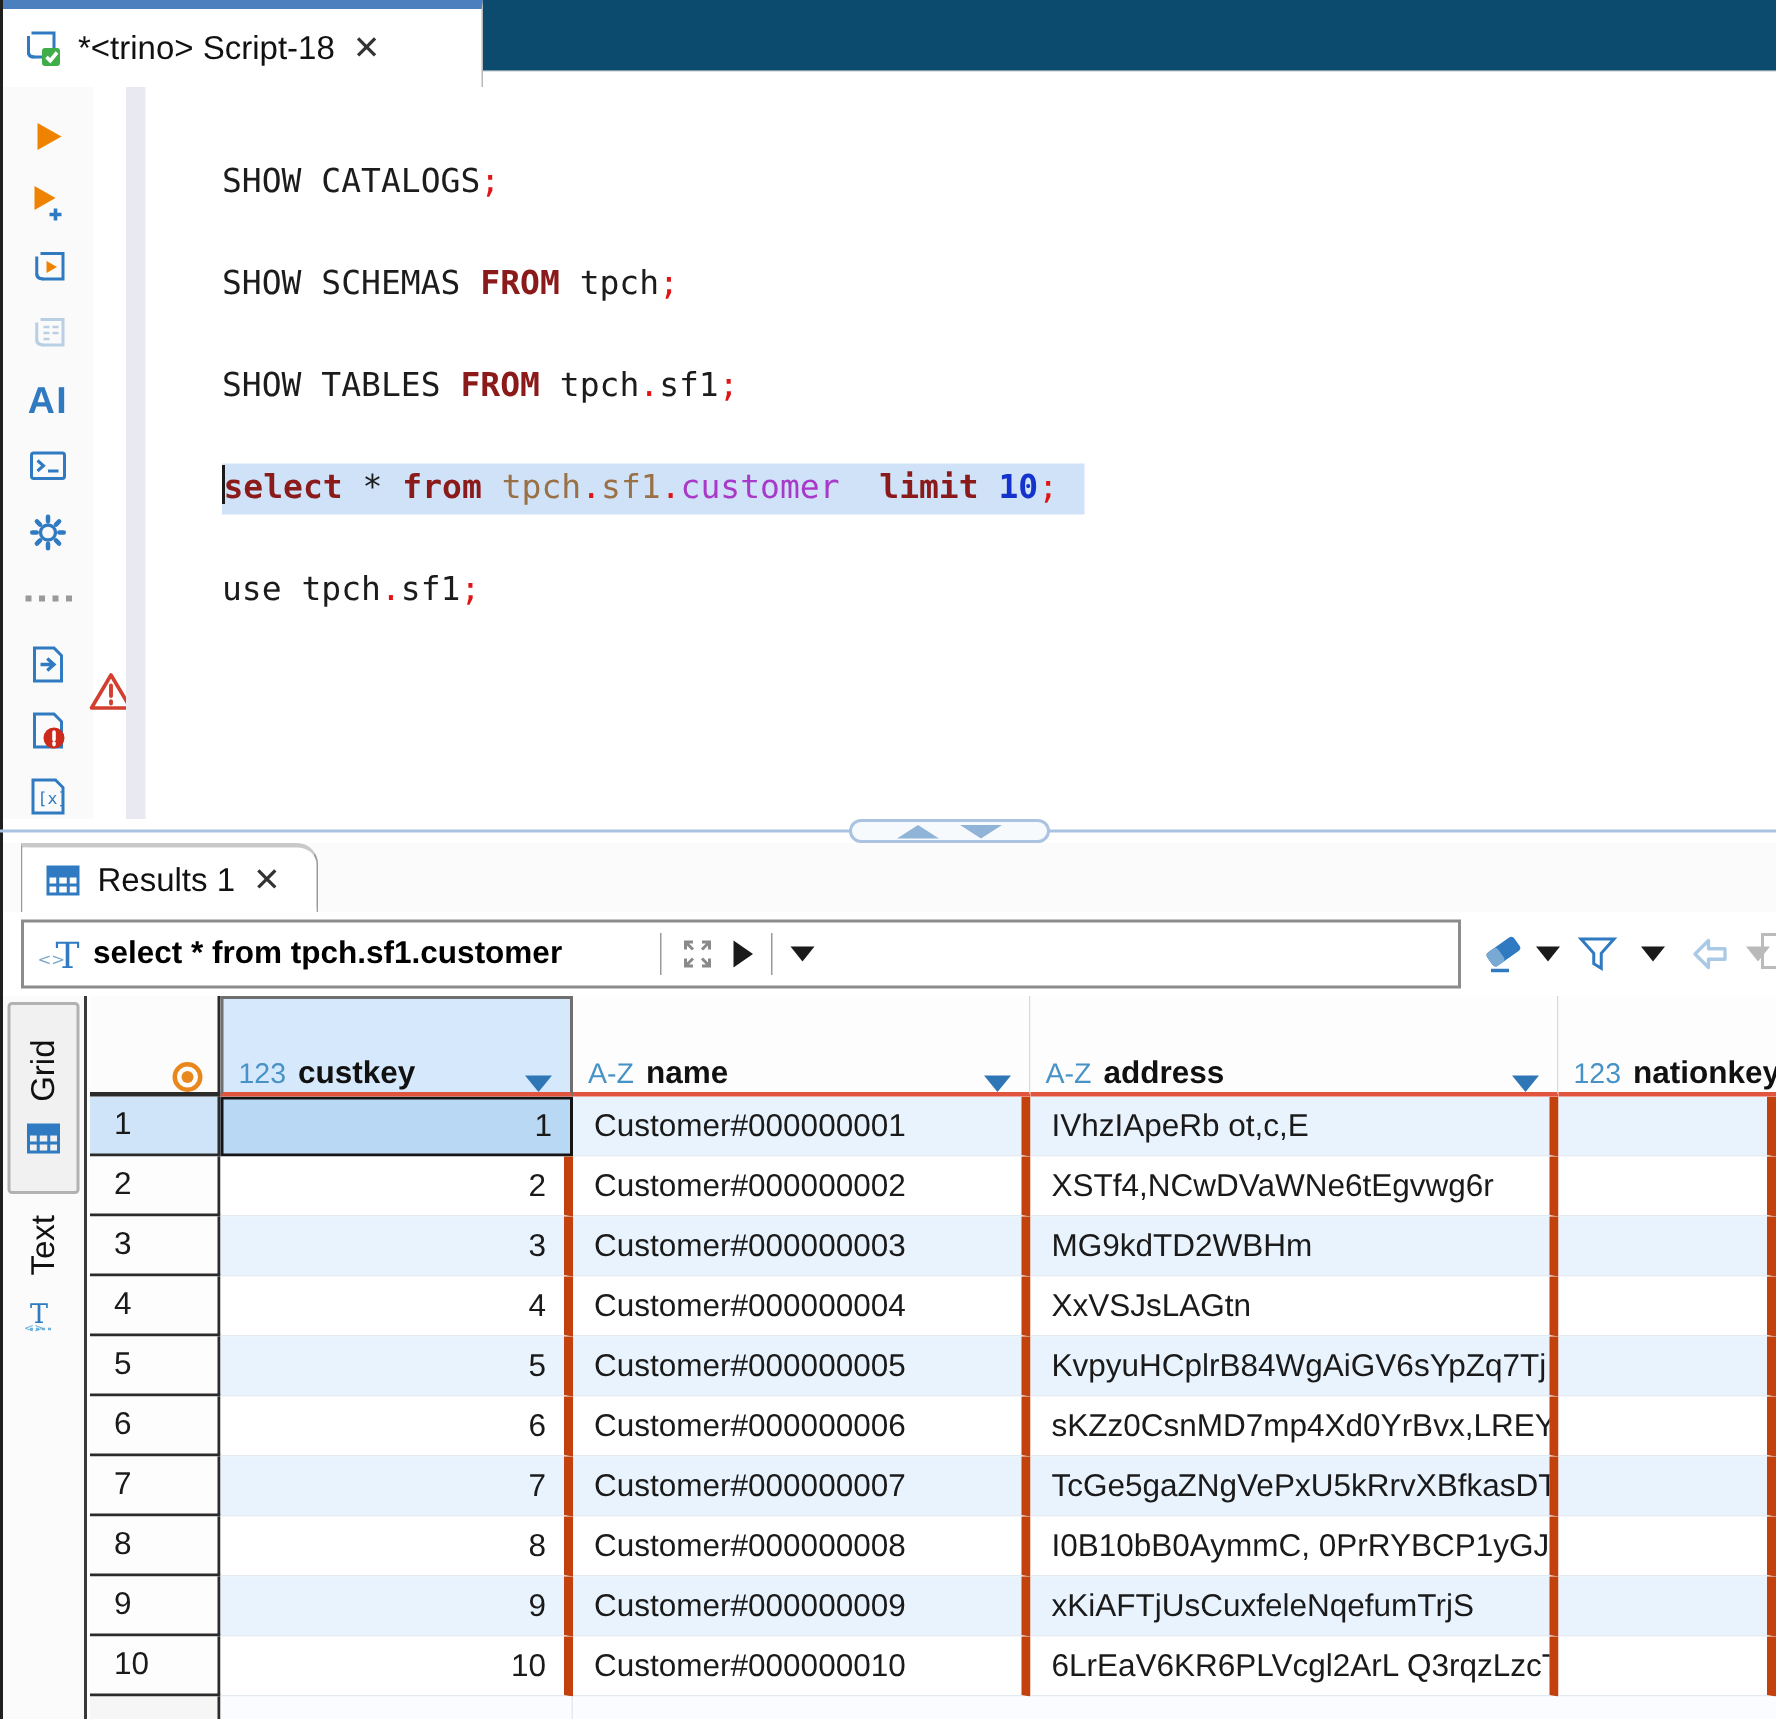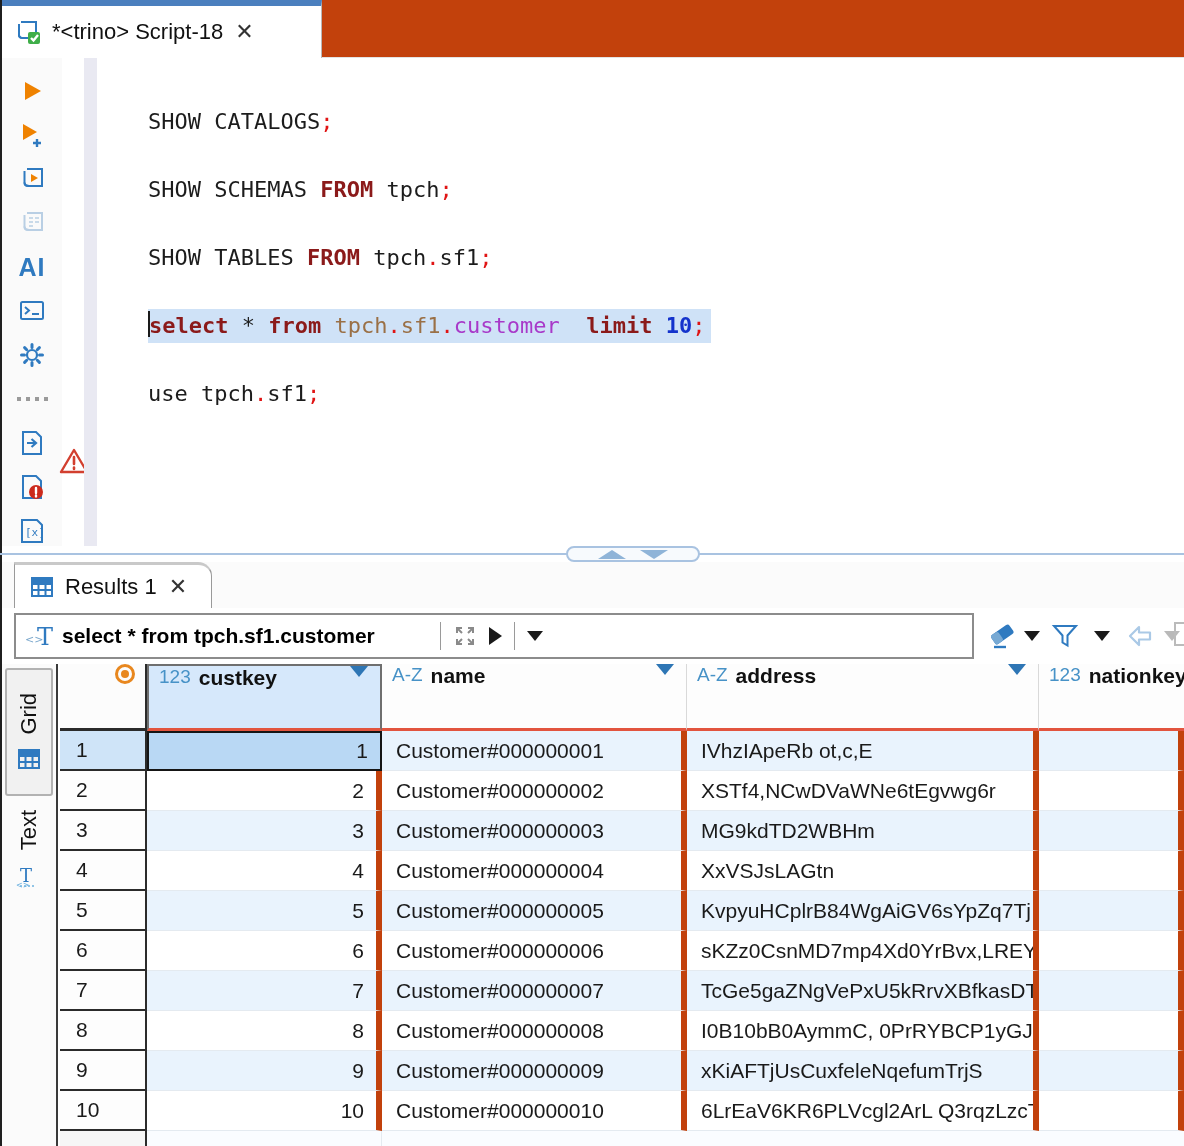--- a/index.html
+++ b/index.html
@@ -4,21 +4,21 @@
 <style>
   * { box-sizing: border-box; margin: 0; padding: 0; }
   html,body { width:1184px; height:1146px; overflow:hidden; background:#ffffff;
               font-family:"Liberation Sans", sans-serif; color:#1a1a1a; }
   .abs { position:absolute; }
 
   
   #window-edge { left:0; top:0; width:2px; height:1146px; background:#1f1f1f; }
 
   
-  #editor-tabbar { left:2px; top:0; width:1182px; height:58px; background:#c2410c; border-bottom:1px solid #e3e3e3; }
+  #editor-tabbar { left:2px; top:0; width:1182px; height:48px; background:#0c4a6e; border-bottom:1px solid #e3e3e3; }
   #editor-tab { position:absolute; left:0; top:0; width:320px; height:58px; background:#ffffff;
                 border-right:1px solid #b9b9b9; border-top:6px solid #4b7fbe;
                 display:flex; align-items:center; gap:10px; padding:0 12px; }
   #editor-tab .tab-title { font-size:22px; color:#111; white-space:nowrap; }
   .close-x { font-size:22px; color:#333; cursor:pointer; padding:0 2px; }
 
   
   #editor-body { left:2px; top:58px; width:1182px; height:488px; background:#ffffff; }
   #left-toolbar { position:absolute; left:0; top:0; width:60px; height:488px; background:#fafafa;
                   display:flex; flex-direction:column; align-items:center; padding-top:18px; gap:13px; }
@@ -26,21 +26,21 @@
   .ai-label { font-size:25px; font-weight:bold; color:#2f7ac0; letter-spacing:1px; }
   .dots { display:flex; gap:5px; }
   .dots i { width:4px; height:4px; background:#9a9a9a; display:block; }
   #warn-overlay { position:absolute; left:56px; top:388px; }
   #ruler { position:absolute; left:82px; top:0; width:13px; height:488px; background:#e9e9f2; }
 
   #code { position:absolute; left:146px; top:0; width:1030px; height:488px;
           font-family:"DejaVu Sans Mono", monospace; font-size:22px; padding-top:47px; }
   .code-line { height:34px; line-height:34px; margin-bottom:34px; white-space:pre; width:fit-content; }
   .code-line span { white-space:pre; }
-  .hl { background:#cfe2f7; padding-right:6px; }
+  .hl { background:#cfe2f7; padding-right:18px; }
   .cursor { display:inline-block; width:2px; height:26px; background:#1a1a1a; vertical-align:-4px; margin-right:-1px; }
   .s-plain { color:#1c1c1c; }
   .s-kw    { color:#8b1a1a; font-weight:bold; }
   .s-punct { color:#e01414; }
   .s-schema{ color:#9a7046; }
   .s-table { color:#a839c9; }
   .s-num   { color:#1433cc; font-weight:bold; }
   .s-func  { color:#19197a; font-weight:bold; }
   .s-warn  { color:#1c1c1c; text-decoration:underline dotted #e83e8c 3px; text-underline-offset:6px; }
 
@@ -76,21 +76,21 @@
   
   #results-body { left:2px; top:664px; width:1182px; height:482px; background:#ffffff; }
   #side-strip { position:absolute; left:0; top:0; width:56px; height:482px; background:#fbfbfb; border-right:2px solid #3a3a3a; }
   .vtab-label { writing-mode:vertical-rl; transform:rotate(180deg); font-size:22px; color:#111; }
   #grid-tab { position:absolute; left:3px; top:4px; width:48px; height:128px; background:#f1f1f1;
               border:2px solid #b2b2b2; border-radius:3px; display:flex; flex-direction:column; align-items:center; justify-content:center; gap:12px; }
   #text-tab { position:absolute; left:3px; top:140px; width:48px; height:120px; display:flex; flex-direction:column; align-items:center; gap:14px; padding-top:6px; }
 
   #grid-table { position:absolute; left:58px; top:0; width:1124px; height:482px; overflow:hidden; }
   .hrow { display:flex; height:67px; }
-  .hcell { display:flex; align-items:flex-start; font-size:21px; border-bottom:3px solid #e2543e; background:#fdfdfd; flex:none; padding:0 10px; position:relative; }
+  .hcell { display:flex; align-items:flex-end; font-size:21px; border-bottom:3px solid #e2543e; background:#fdfdfd; flex:none; padding:0 10px; position:relative; }
   .hcell .badge { color:#4792c7; font-size:19px; margin-right:8px; font-weight:normal; }
   .hcell .hlabel { font-weight:bold; color:#111; }
   .hcell .dd-blue { position:absolute; right:12px; width:0; height:0; border-left:9px solid transparent; border-right:9px solid transparent; border-top:11px solid #2e76b5; }
   #h-corner { width:87px; background:#fcfcfc; border-bottom:3px solid #2b2b2b; border-right:2px solid #2b2b2b; justify-content:flex-end; padding-right:10px; }
   #h-custkey { width:235px; background:#d6e8fb; border:2px solid #6f6f6f; border-bottom:3px solid #e2543e; }
   #h-name { width:305px; border-right:1px solid #d9d9d9; }
   #h-address { width:352px; border-right:1px solid #d9d9d9; }
   #h-nationkey { width:145px; }
   .target-icon { width:20px; height:20px; border:3px solid #e8871e; border-radius:50%; display:flex; align-items:center; justify-content:center; }
   .target-icon i { width:8px; height:8px; background:#e8871e; border-radius:50%; }

